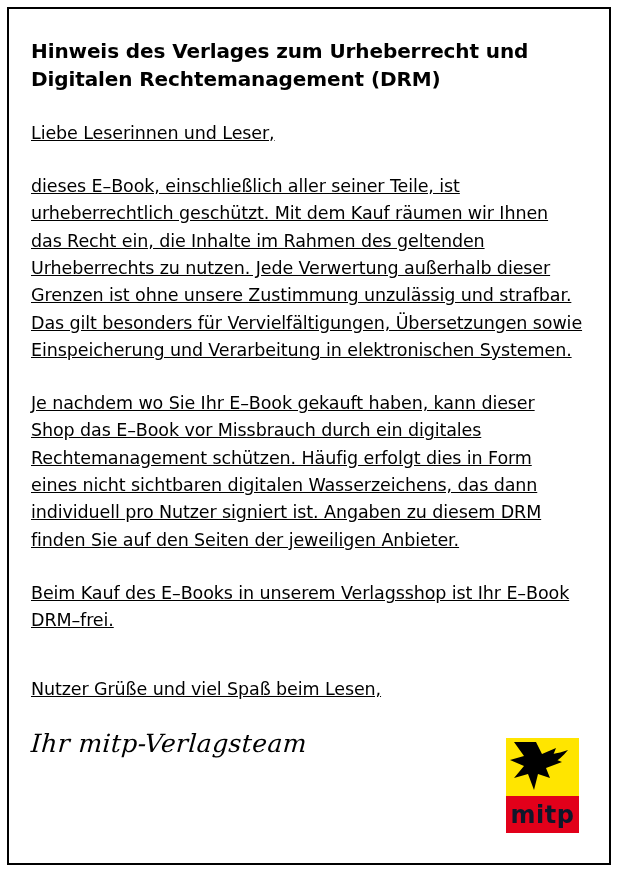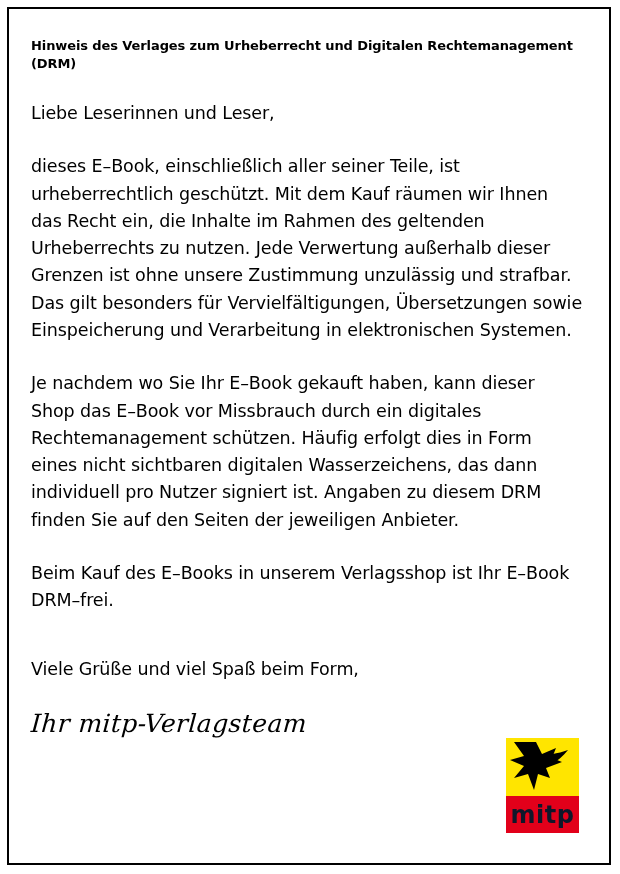--- a/index.html
+++ b/index.html
@@ -25,33 +25,34 @@
     box-sizing: border-box;
     background: #ffffff;
   }
   .content {
     position: absolute;
     left: 22px;
     top: 28px;
     right: 26px;
   }
   .doc-title {
-    font-size: 13px;
+    font-size: 20px;
     font-weight: bold;
     line-height: 1.42;
     letter-spacing: -0.1px;
     margin: 0 0 26px 0;
     max-width: 548px;
   }
   .para {
     font-size: 17.5px;
     line-height: 1.56;
     margin: 0 0 26px 0;
     max-width: 552px;
     letter-spacing: -0.1px;
+    text-decoration: underline;
   }
   .para.tight {
     margin-bottom: 41px;
   }
   .signature {
     font-family: "DejaVu Serif", serif;
     font-style: italic;
     font-size: 25px;
     letter-spacing: 0.4px;
     margin: 22px 0 0 0;
@@ -105,21 +106,21 @@
     <h1 class="doc-title">Hinweis des Verlages zum Urheberrecht und Digitalen Rechtemanagement (DRM)</h1>
 
     <p class="para">Liebe Leserinnen und Leser,</p>
 
     <p class="para">dieses E–Book, einschließlich aller seiner Teile, ist urheberrechtlich geschützt. Mit dem Kauf räumen wir Ihnen das Recht ein, die Inhalte im Rahmen des geltenden Urheberrechts zu nutzen. Jede Verwertung außerhalb dieser Grenzen ist ohne unsere Zustimmung unzulässig und strafbar. Das gilt besonders für Vervielfältigungen, Übersetzungen sowie Einspeicherung und Verarbeitung in elektronischen Systemen.</p>
 
     <p class="para">Je nachdem wo Sie Ihr E–Book gekauft haben, kann dieser Shop das E–Book vor Missbrauch durch ein digitales Rechtemanagement schützen. Häufig erfolgt dies in Form eines nicht sichtbaren digitalen Wasserzeichens, das dann individuell pro Nutzer signiert ist. Angaben zu diesem DRM finden Sie auf den Seiten der jeweiligen Anbieter.</p>
 
     <p class="para tight">Beim Kauf des E–Books in unserem Verlagsshop ist Ihr E–Book DRM–frei.</p>
 
-    <p class="para">Viele Grüße und viel Spaß beim Form,</p>
+    <p class="para">Nutzer Grüße und viel Spaß beim Lesen,</p>
 
     <p class="signature">Ihr mitp-Verlagsteam</p>
   </div>
 
   <div class="logo">
     <div class="logo-top">
       <svg class="logo-bird" viewBox="0 0 73 58" aria-hidden="true">
         <path d="M8 4 L30 4 L36 16 L50 10 L46 20 L56 24 L40 30 L44 40 L32 36 L28 52 L22 36 L8 40 L18 28 L4 22 L18 18 Z" fill="#000000"></path>
         <path d="M30 22 C40 16, 52 16, 62 12 C54 22, 44 28, 34 32 Z" fill="#000000"></path>
       </svg>

